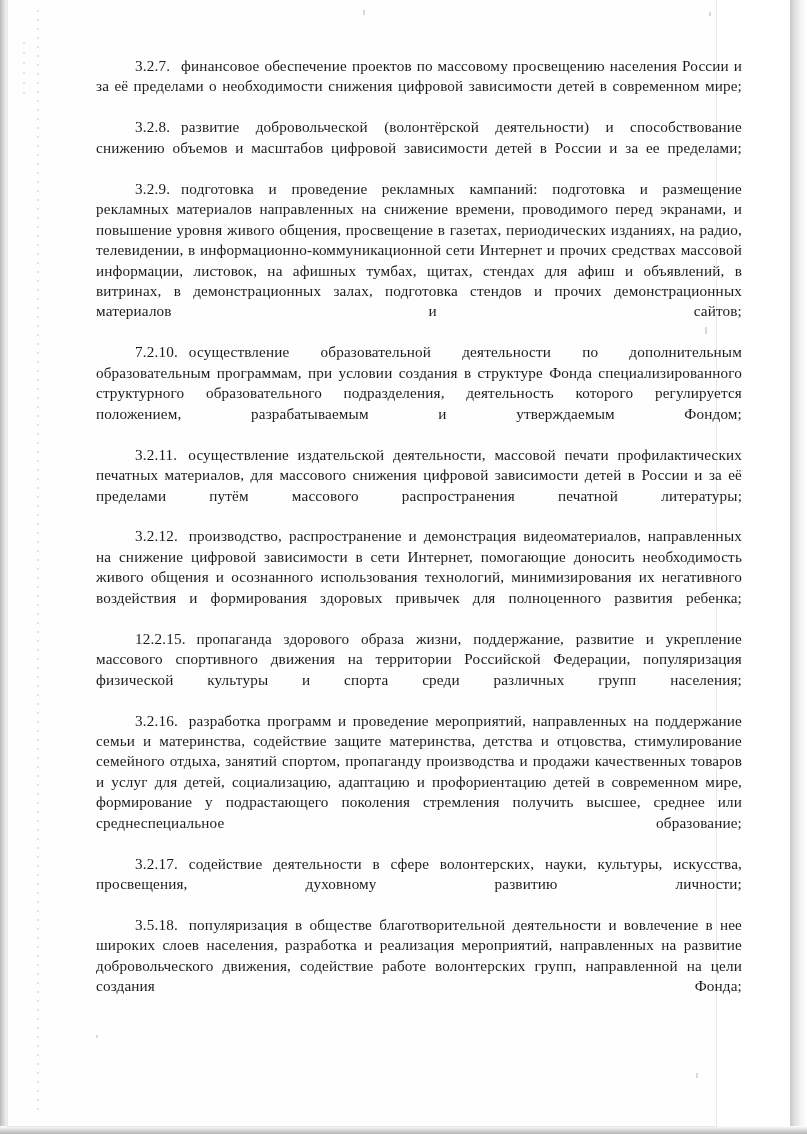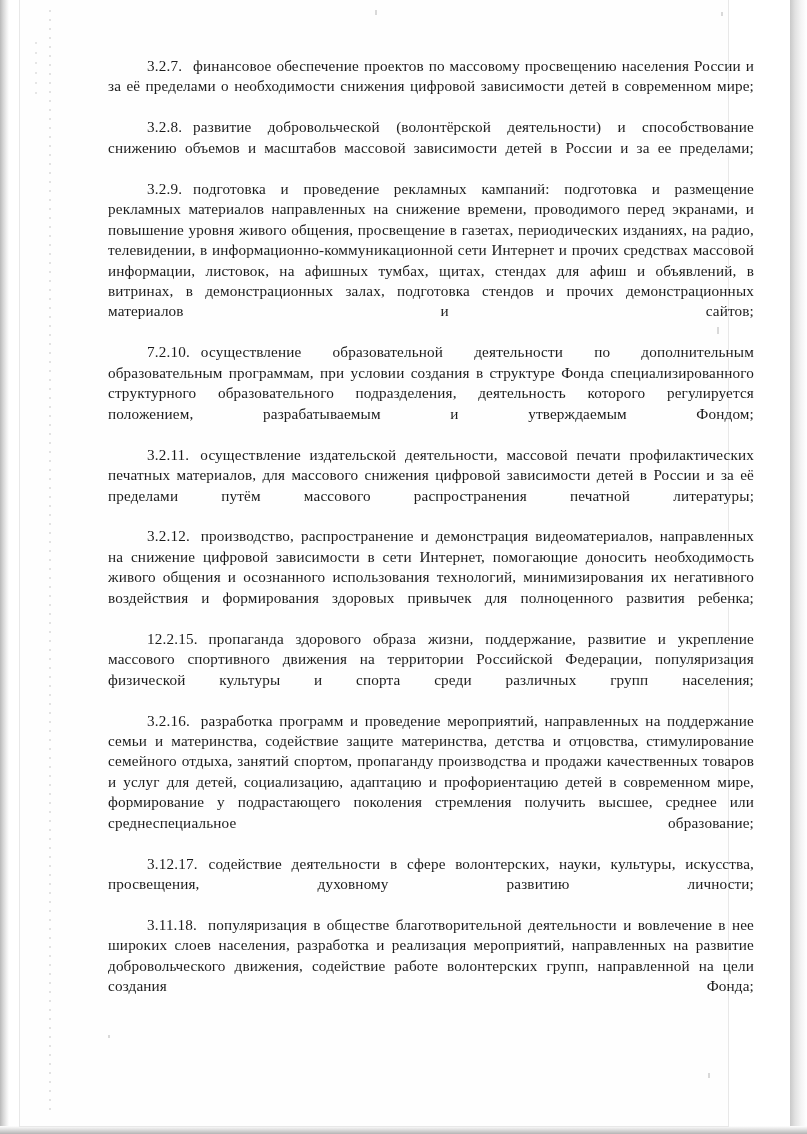--- a/index.html
+++ b/index.html
@@ -39,21 +39,21 @@
   #scan-shadow-right {
     position: absolute;
     left: 790px; top: 0;
     width: 17px; height: 1134px;
     background: linear-gradient(to right, #c9c9c9 0%, #e2e2e2 30%, #f4f4f4 65%, #ffffff 100%);
   }
 
   
   #paper-sheet {
     position: absolute;
-    left: 20px;
+    left: 8px;
     top: 0px;
     width: 708px;
     height: 1126px;
     background: #fefefe;
     box-shadow: 0 0 0 1px #e8e8e8;
   }
 
   
   #binding-marks {
     position: absolute;
@@ -153,21 +153,21 @@
     <span class="speck" style="left:688px; top:1073px; width:2px; height:5px;"></span>
     <span class="speck" style="left:88px; top:1035px; width:2px; height:3px;"></span>
 
     <div id="text-body">
 
       <p class="doc-paragraph">
         <span class="clause-number">3.2.7.</span><span class="clause-gap"></span><span>финансовое обеспечение проектов по массовому просвещению населения России и за её пределами о необходимости снижения цифровой зависимости детей в современном мире;</span>
       </p>
 
       <p class="doc-paragraph">
-        <span class="clause-number">3.2.8.</span><span class="clause-gap"></span><span>развитие добровольческой (волонтёрской деятельности) и способствование снижению объемов и масштабов массовой зависимости детей в России и за ее пределами;</span>
+        <span class="clause-number">3.2.8.</span><span class="clause-gap"></span><span>развитие добровольческой (волонтёрской деятельности) и способствование снижению объемов и масштабов цифровой зависимости детей в России и за ее пределами;</span>
       </p>
 
       <p class="doc-paragraph">
         <span class="clause-number">3.2.9.</span><span class="clause-gap"></span><span>подготовка и проведение рекламных кампаний: подготовка и размещение рекламных материалов направленных на снижение времени, проводимого перед экранами, и повышение уровня живого общения, просвещение в газетах, периодических изданиях, на радио, телевидении, в информационно-коммуникационной сети Интернет и прочих средствах массовой информации, листовок, на афишных тумбах, щитах, стендах для афиш и объявлений, в витринах, в демонстрационных залах, подготовка стендов и прочих демонстрационных материалов и сайтов;</span>
       </p>
 
       <p class="doc-paragraph">
         <span class="clause-number">7.2.10.</span><span class="clause-gap"></span><span>осуществление образовательной деятельности по дополнительным образовательным программам, при условии создания в структуре Фонда специализированного структурного образовательного подразделения, деятельность которого регулируется положением, разрабатываемым и утверждаемым Фондом;</span>
       </p>
 
@@ -183,24 +183,24 @@
 
       <p class="doc-paragraph">
         <span class="clause-number">12.2.15.</span><span class="clause-gap"></span><span>пропаганда здорового образа жизни, поддержание, развитие и укрепление массового спортивного движения на территории Российской Федерации, популяризация физической культуры и спорта среди различных групп населения;</span>
       </p>
 
       <p class="doc-paragraph">
         <span class="clause-number">3.2.16.</span><span class="clause-gap"></span><span>разработка программ и проведение мероприятий, направленных на поддержание семьи и материнства, содействие защите материнства, детства и отцовства, стимулирование семейного отдыха, занятий спортом, пропаганду производства и продажи качественных товаров и услуг для детей, социализацию, адаптацию и профориентацию детей в современном мире, формирование у подрастающего поколения стремления получить высшее, среднее или среднеспециальное образование;</span>
       </p>
 
       <p class="doc-paragraph">
-        <span class="clause-number">3.12.17.</span><span class="clause-gap"></span><span>содействие деятельности в сфере волонтерских, науки, культуры, искусства, просвещения, духовному развитию личности;</span>
-      </p>
-
-      <p class="doc-paragraph">
-        <span class="clause-number">3.11.18.</span><span class="clause-gap"></span><span>популяризация в обществе благотворительной деятельности и вовлечение в нее широких слоев населения, разработка и реализация мероприятий, направленных на развитие добровольческого движения, содействие работе волонтерских групп, направленной на цели создания Фонда;</span>
+        <span class="clause-number">3.2.17.</span><span class="clause-gap"></span><span>содействие деятельности в сфере волонтерских, науки, культуры, искусства, просвещения, духовному развитию личности;</span>
+      </p>
+
+      <p class="doc-paragraph">
+        <span class="clause-number">3.5.18.</span><span class="clause-gap"></span><span>популяризация в обществе благотворительной деятельности и вовлечение в нее широких слоев населения, разработка и реализация мероприятий, направленных на развитие добровольческого движения, содействие работе волонтерских групп, направленной на цели создания Фонда;</span>
       </p>
 
       <div id="page-number">4</div>
 
     </div>
   </div>
 </div>
 
 </body></html>

